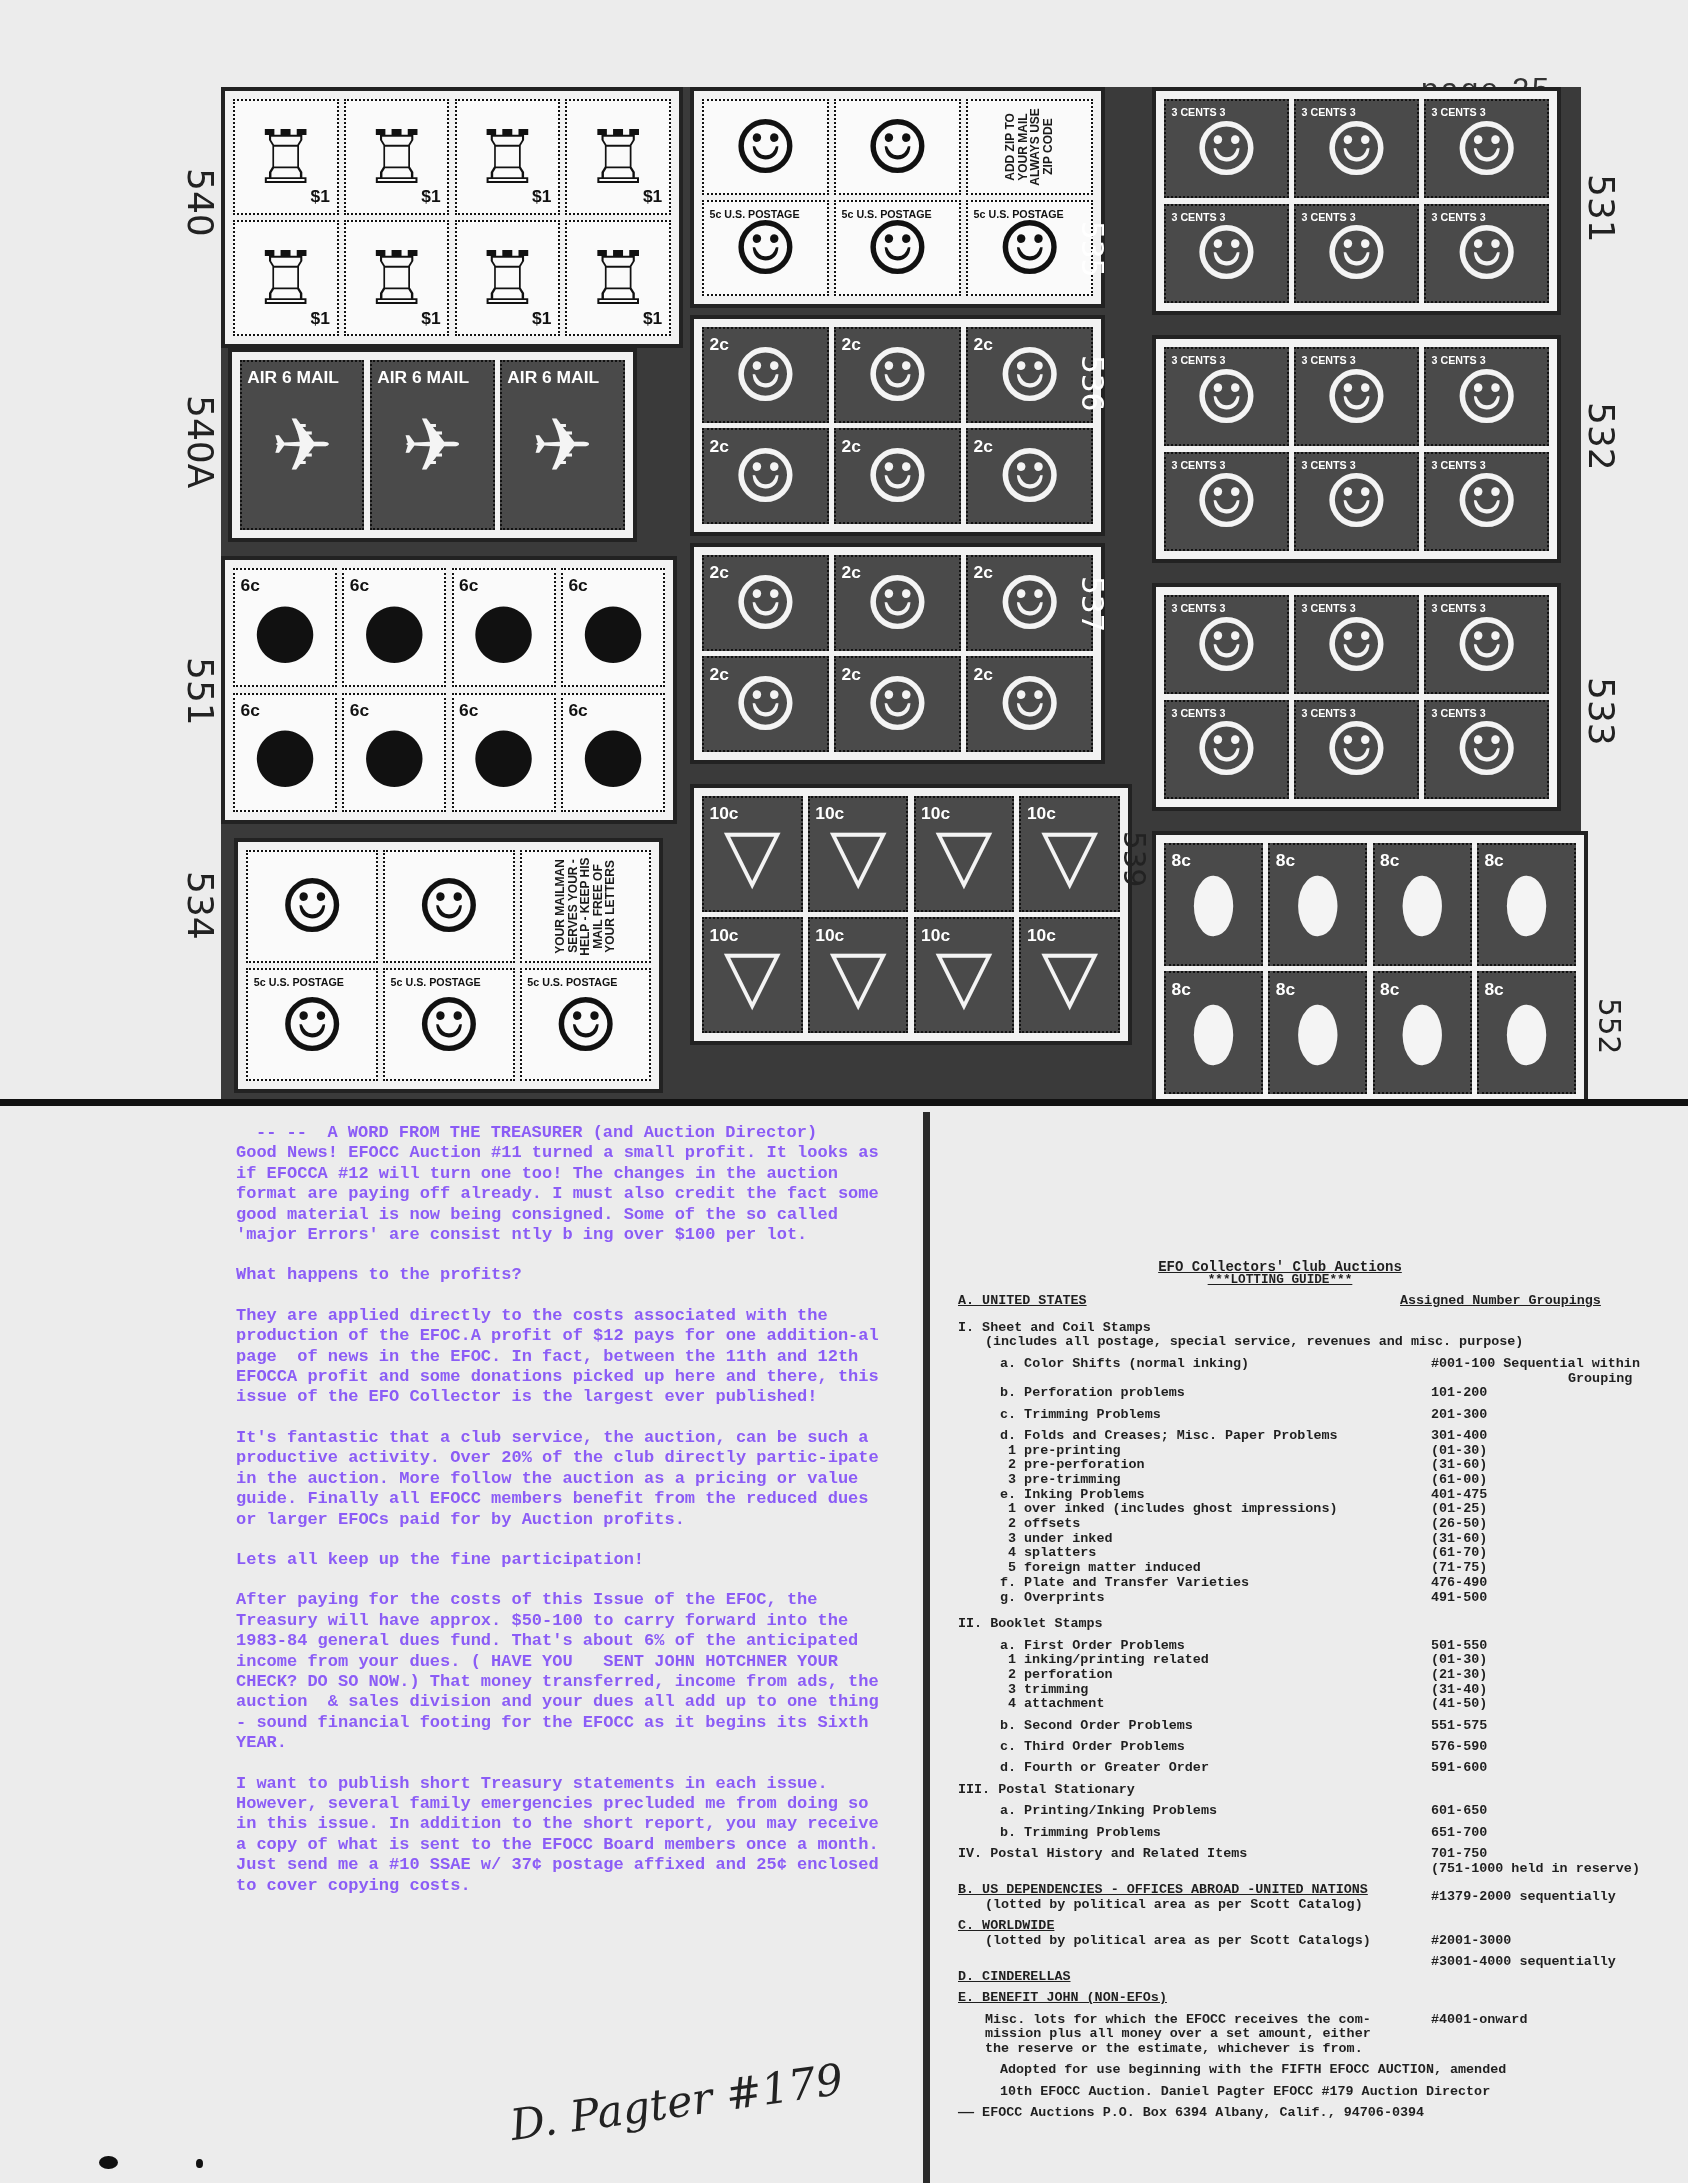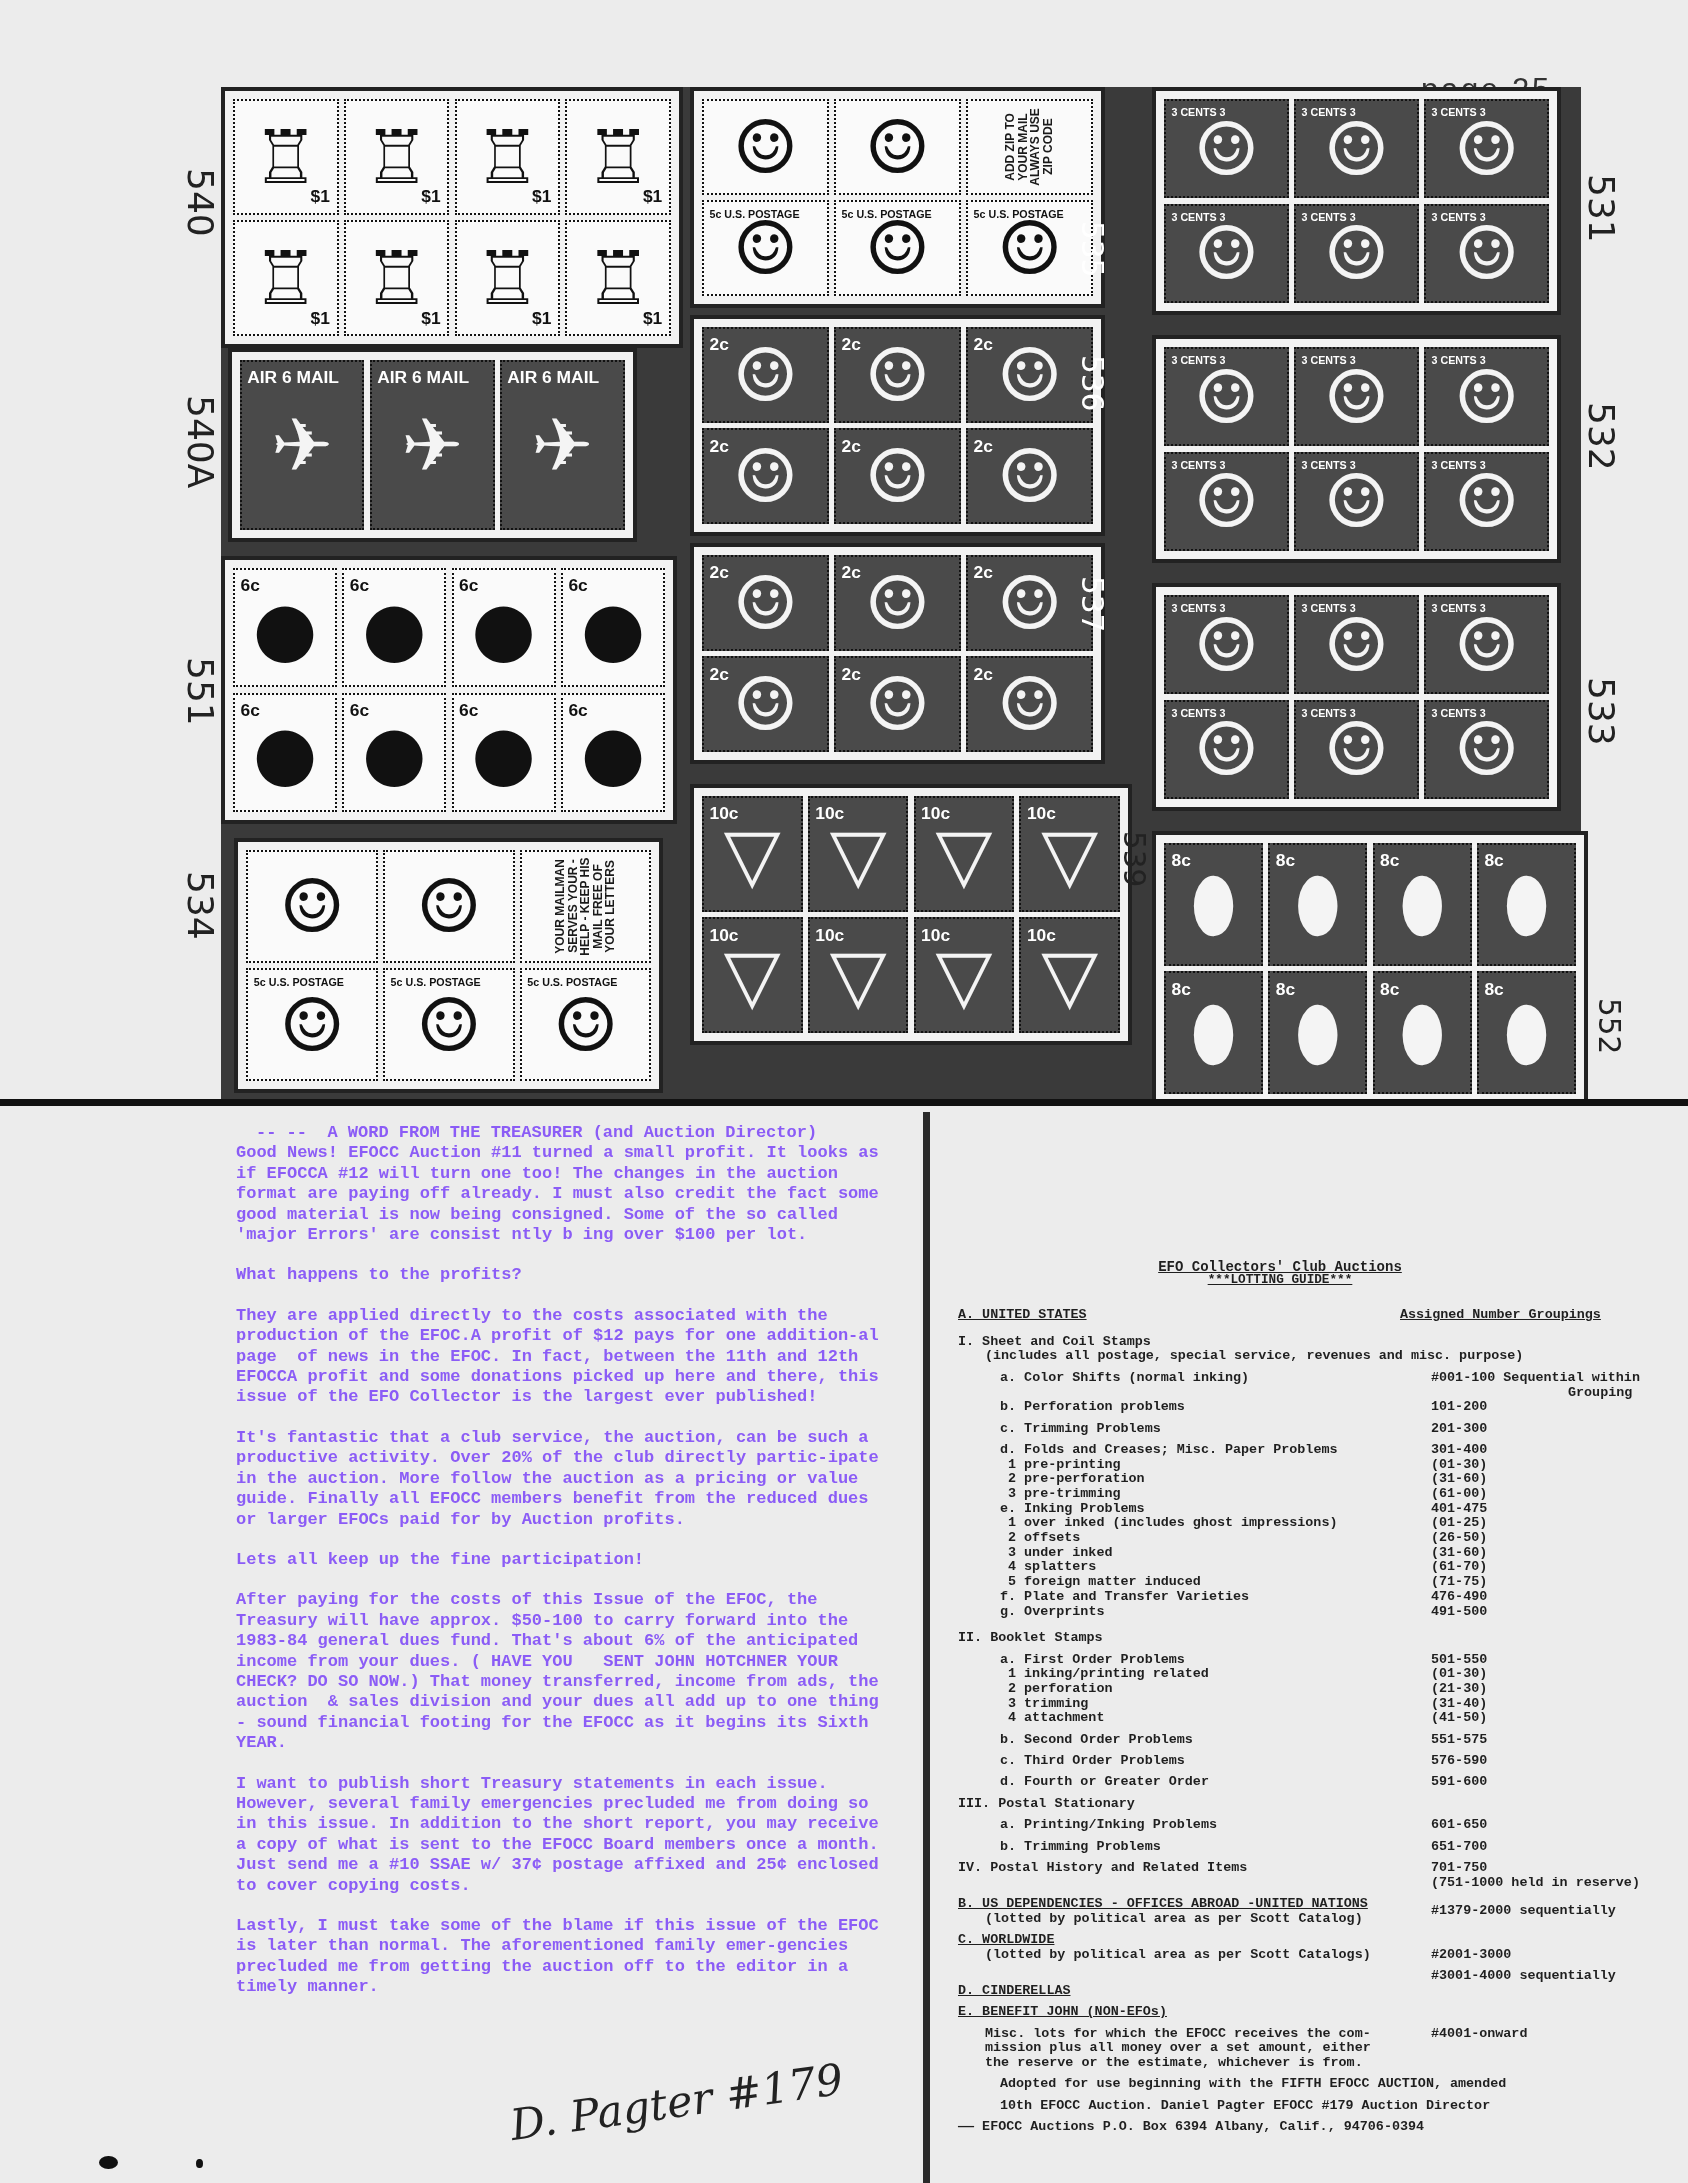--- a/index.html
+++ b/index.html
@@ -444,30 +444,29 @@
 
 <div class="left-col">
   <p class="heading" style="padding-left:20px;">-- --  A WORD FROM THE TREASURER (and Auction Director)</p>
   <p>Good News! EFOCC Auction #11 turned a small profit. It looks as if EFOCCA #12 will turn one too! The changes in the auction format are paying off already. I must also credit the fact some good material is now being consigned. Some of the so called 'major Errors' are consist ntly b ing over $100 per lot.</p>
   <p>What happens to the profits?</p>
   <p>They are applied directly to the costs associated with the production of the EFOC.A profit of $12 pays for one addition-al page  of news in the EFOC. In fact, between the 11th and 12th EFOCCA profit and some donations picked up here and there, this issue of the EFO Collector is the largest ever published!</p>
   <p>It's fantastic that a club service, the auction, can be such a productive activity. Over 20% of the club directly partic-ipate in the auction. More follow the auction as a pricing or value guide. Finally all EFOCC members benefit from the reduced dues or larger EFOCs paid for by Auction profits.</p>
   <p>Lets all keep up the fine participation!</p>
   <p>After paying for the costs of this Issue of the EFOC, the Treasury will have approx. $50-100 to carry forward into the 1983-84 general dues fund. That's about 6% of the anticipated income from your dues. ( HAVE YOU   SENT JOHN HOTCHNER YOUR CHECK? DO SO NOW.) That money transferred, income from ads, the auction  &amp; sales division and your dues all add up to one thing - sound financial footing for the EFOCC as it begins its Sixth YEAR.</p>
   <p>I want to publish short Treasury statements in each issue. However, several family emergencies precluded me from doing so in this issue. In addition to the short report, you may receive a copy of what is sent to the EFOCC Board members once a month. Just send me a #10 SSAE w/ 37¢ postage affixed and 25¢ enclosed to cover copying costs.</p>
-  <p>Lastly, I must take some of the blame if this issue of the EFOC is later than normal. The aforementioned family emer-gencies precluded me from getting the auction off to the editor in a timely manner.</p>
 </div>
 <div class="signature">D. Pagter #179</div>
 <div class="blot" style="left:99px;top:2156px;width:19px;height:13.4px;"></div>
 <div class="blot" style="left:196px;top:2159px;width:6.7px;height:9.4px;"></div>
 
 <div class="guide">
   <div class="title">EFO Collectors' Club Auctions</div>
   <div class="subtitle">***LOTTING GUIDE***</div>
-  <div class="row" style="margin-top:20px;font-family:Liberation Mono, monospace;">
+  <div class="row" style="margin-top:6px;font-family:Liberation Mono, monospace;">
     <span class="label u">A. UNITED STATES</span>
     <span class="u" style="position:absolute;left:442px;">Assigned Number Groupings</span>
   </div>
   <div class="sp2"></div>
 
   <div class="row">
       <span class="label">I. Sheet and Coil Stamps</span>
     </div>
   <div class="row">
       <span class="label ind1">(includes all postage, special service, revenues and misc. purpose)</span>

